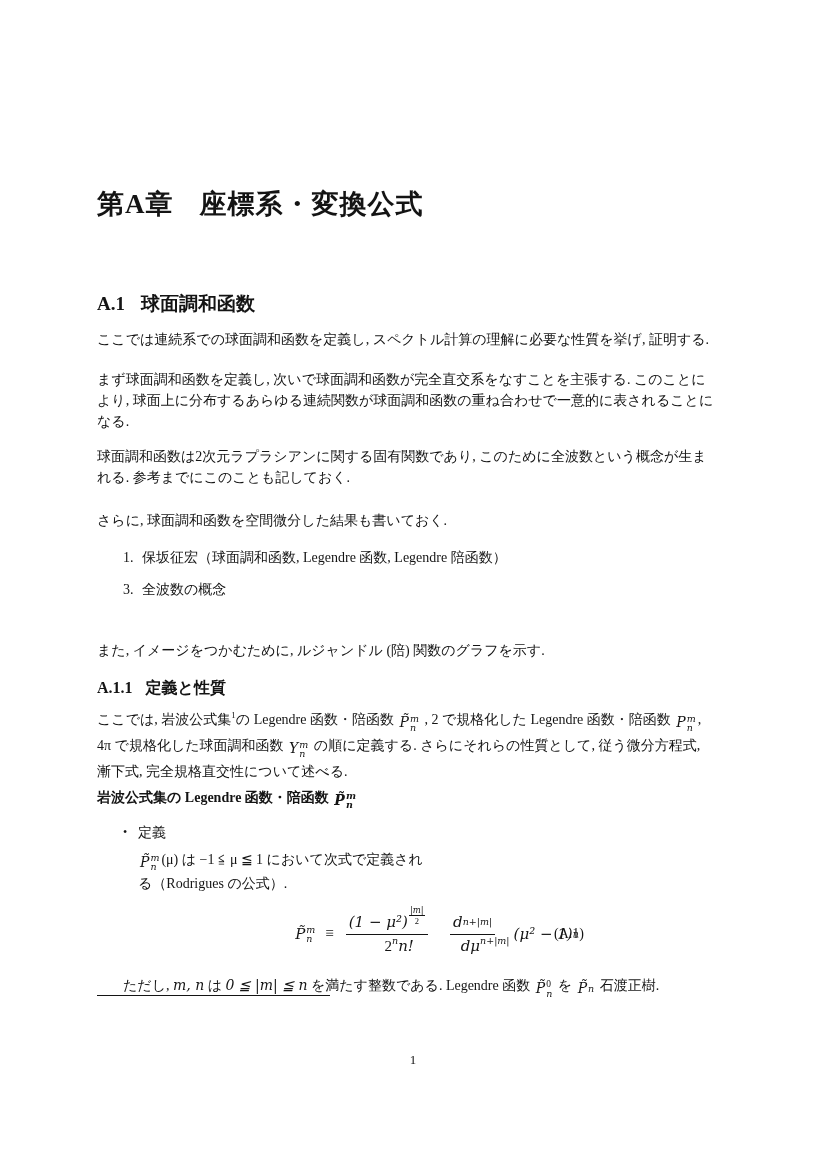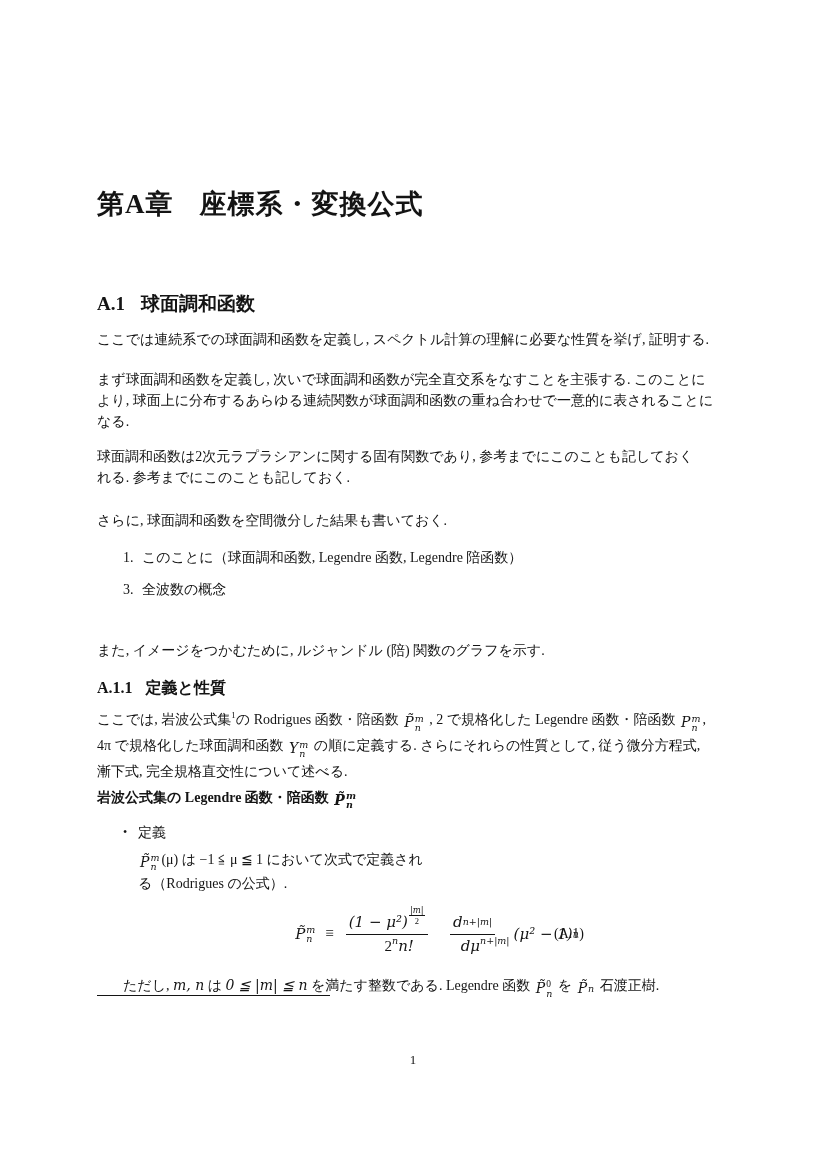--- a/index.html
+++ b/index.html
@@ -78,47 +78,47 @@
     <span class="line">ここでは連続系での球面調和函数を定義し, スペクトル計算の理解に必要な性質を挙げ, 証明する.</span>
   </div>
 
   <div class="abs bodytext p2">
     <span class="line">まず球面調和函数を定義し, 次いで球面調和函数が完全直交系をなすことを主張する. このことに</span>
     <span class="line">より, 球面上に分布するあらゆる連続関数が球面調和函数の重ね合わせで一意的に表されることに</span>
     <span class="line">なる.</span>
   </div>
 
   <div class="abs bodytext p3">
-    <span class="line">球面調和函数は2次元ラプラシアンに関する固有関数であり, 参考までにこのことも記しておく</span>
+    <span class="line">球面調和函数は2次元ラプラシアンに関する固有関数であり, このために全波数という概念が生ま</span>
     <span class="line">れる. 参考までにこのことも記しておく.</span>
   </div>
 
   <div class="abs bodytext p4">
     <span class="line">さらに, 球面調和函数を空間微分した結果も書いておく.</span>
   </div>
 
   <div class="abs bodytext olist">
     <div class="li">
-      <span class="num">1.</span><span>このことに（球面調和函数, Legendre 函数, Legendre 陪函数）</span>
+      <span class="num">1.</span><span>保坂征宏（球面調和函数, Legendre 函数, Legendre 陪函数）</span>
     </div>
     <div class="li">
       <span class="num">3.</span><span>全波数の概念</span>
     </div>
   </div>
 
   <div class="abs bodytext p5">
     <span class="line">また, イメージをつかむために, ルジャンドル (陪) 関数のグラフを示す.</span>
   </div>
 
   <h3 class="abs subsec" style="margin:0;">
     <span>A.1.1</span><span class="gap"></span><span>定義と性質</span>
   </h3>
 
   <div class="abs bodytext p6">
-    <span class="line"><span>ここでは, 岩波公式集</span><sup class="fnmark">1</sup><span>の Rodrigues 函数・陪函数 </span><span class="ms">
+    <span class="line"><span>ここでは, 岩波公式集</span><sup class="fnmark">1</sup><span>の Legendre 函数・陪函数 </span><span class="ms">
           <span class="mi">P̃</span>
           <span class="scripts">
             <span class="mi">m</span>
             <span class="mi">n</span>
           </span>
         </span><span> , 2 で規格化した Legendre 函数・陪函数 </span><span class="ms">
           <span class="mi">P</span>
           <span class="scripts">
             <span class="mi">m</span>
             <span class="mi">n</span>

